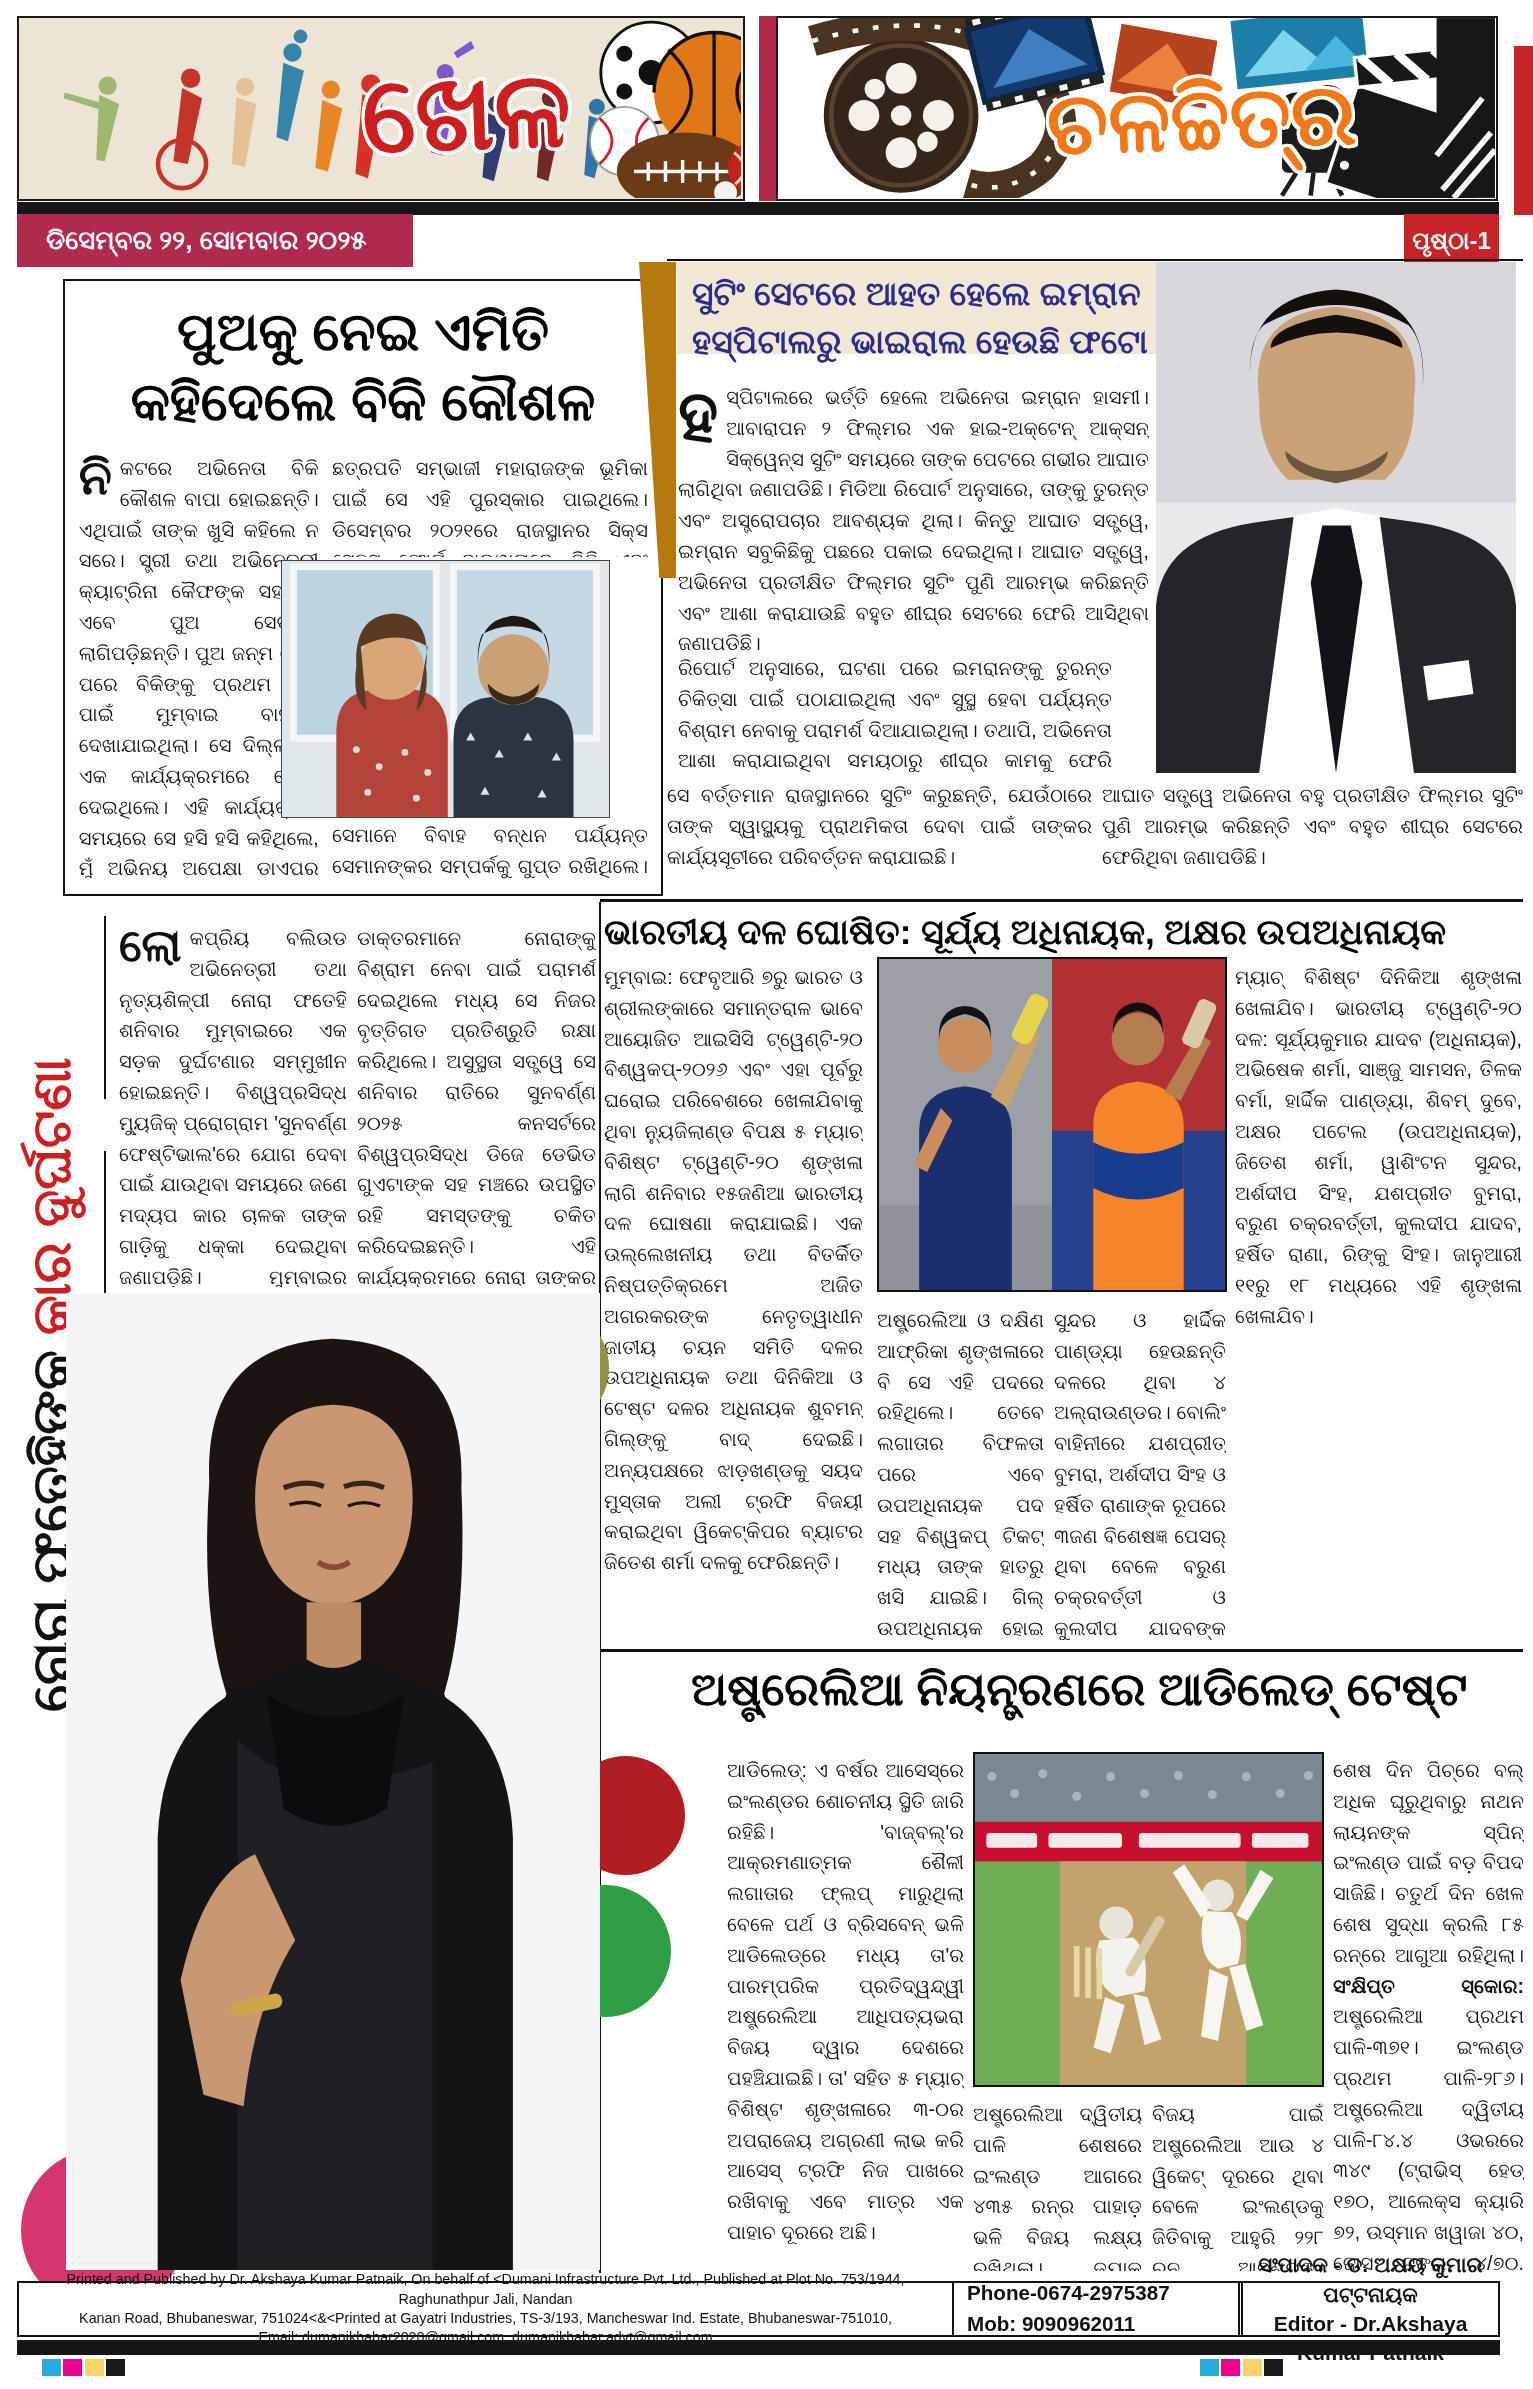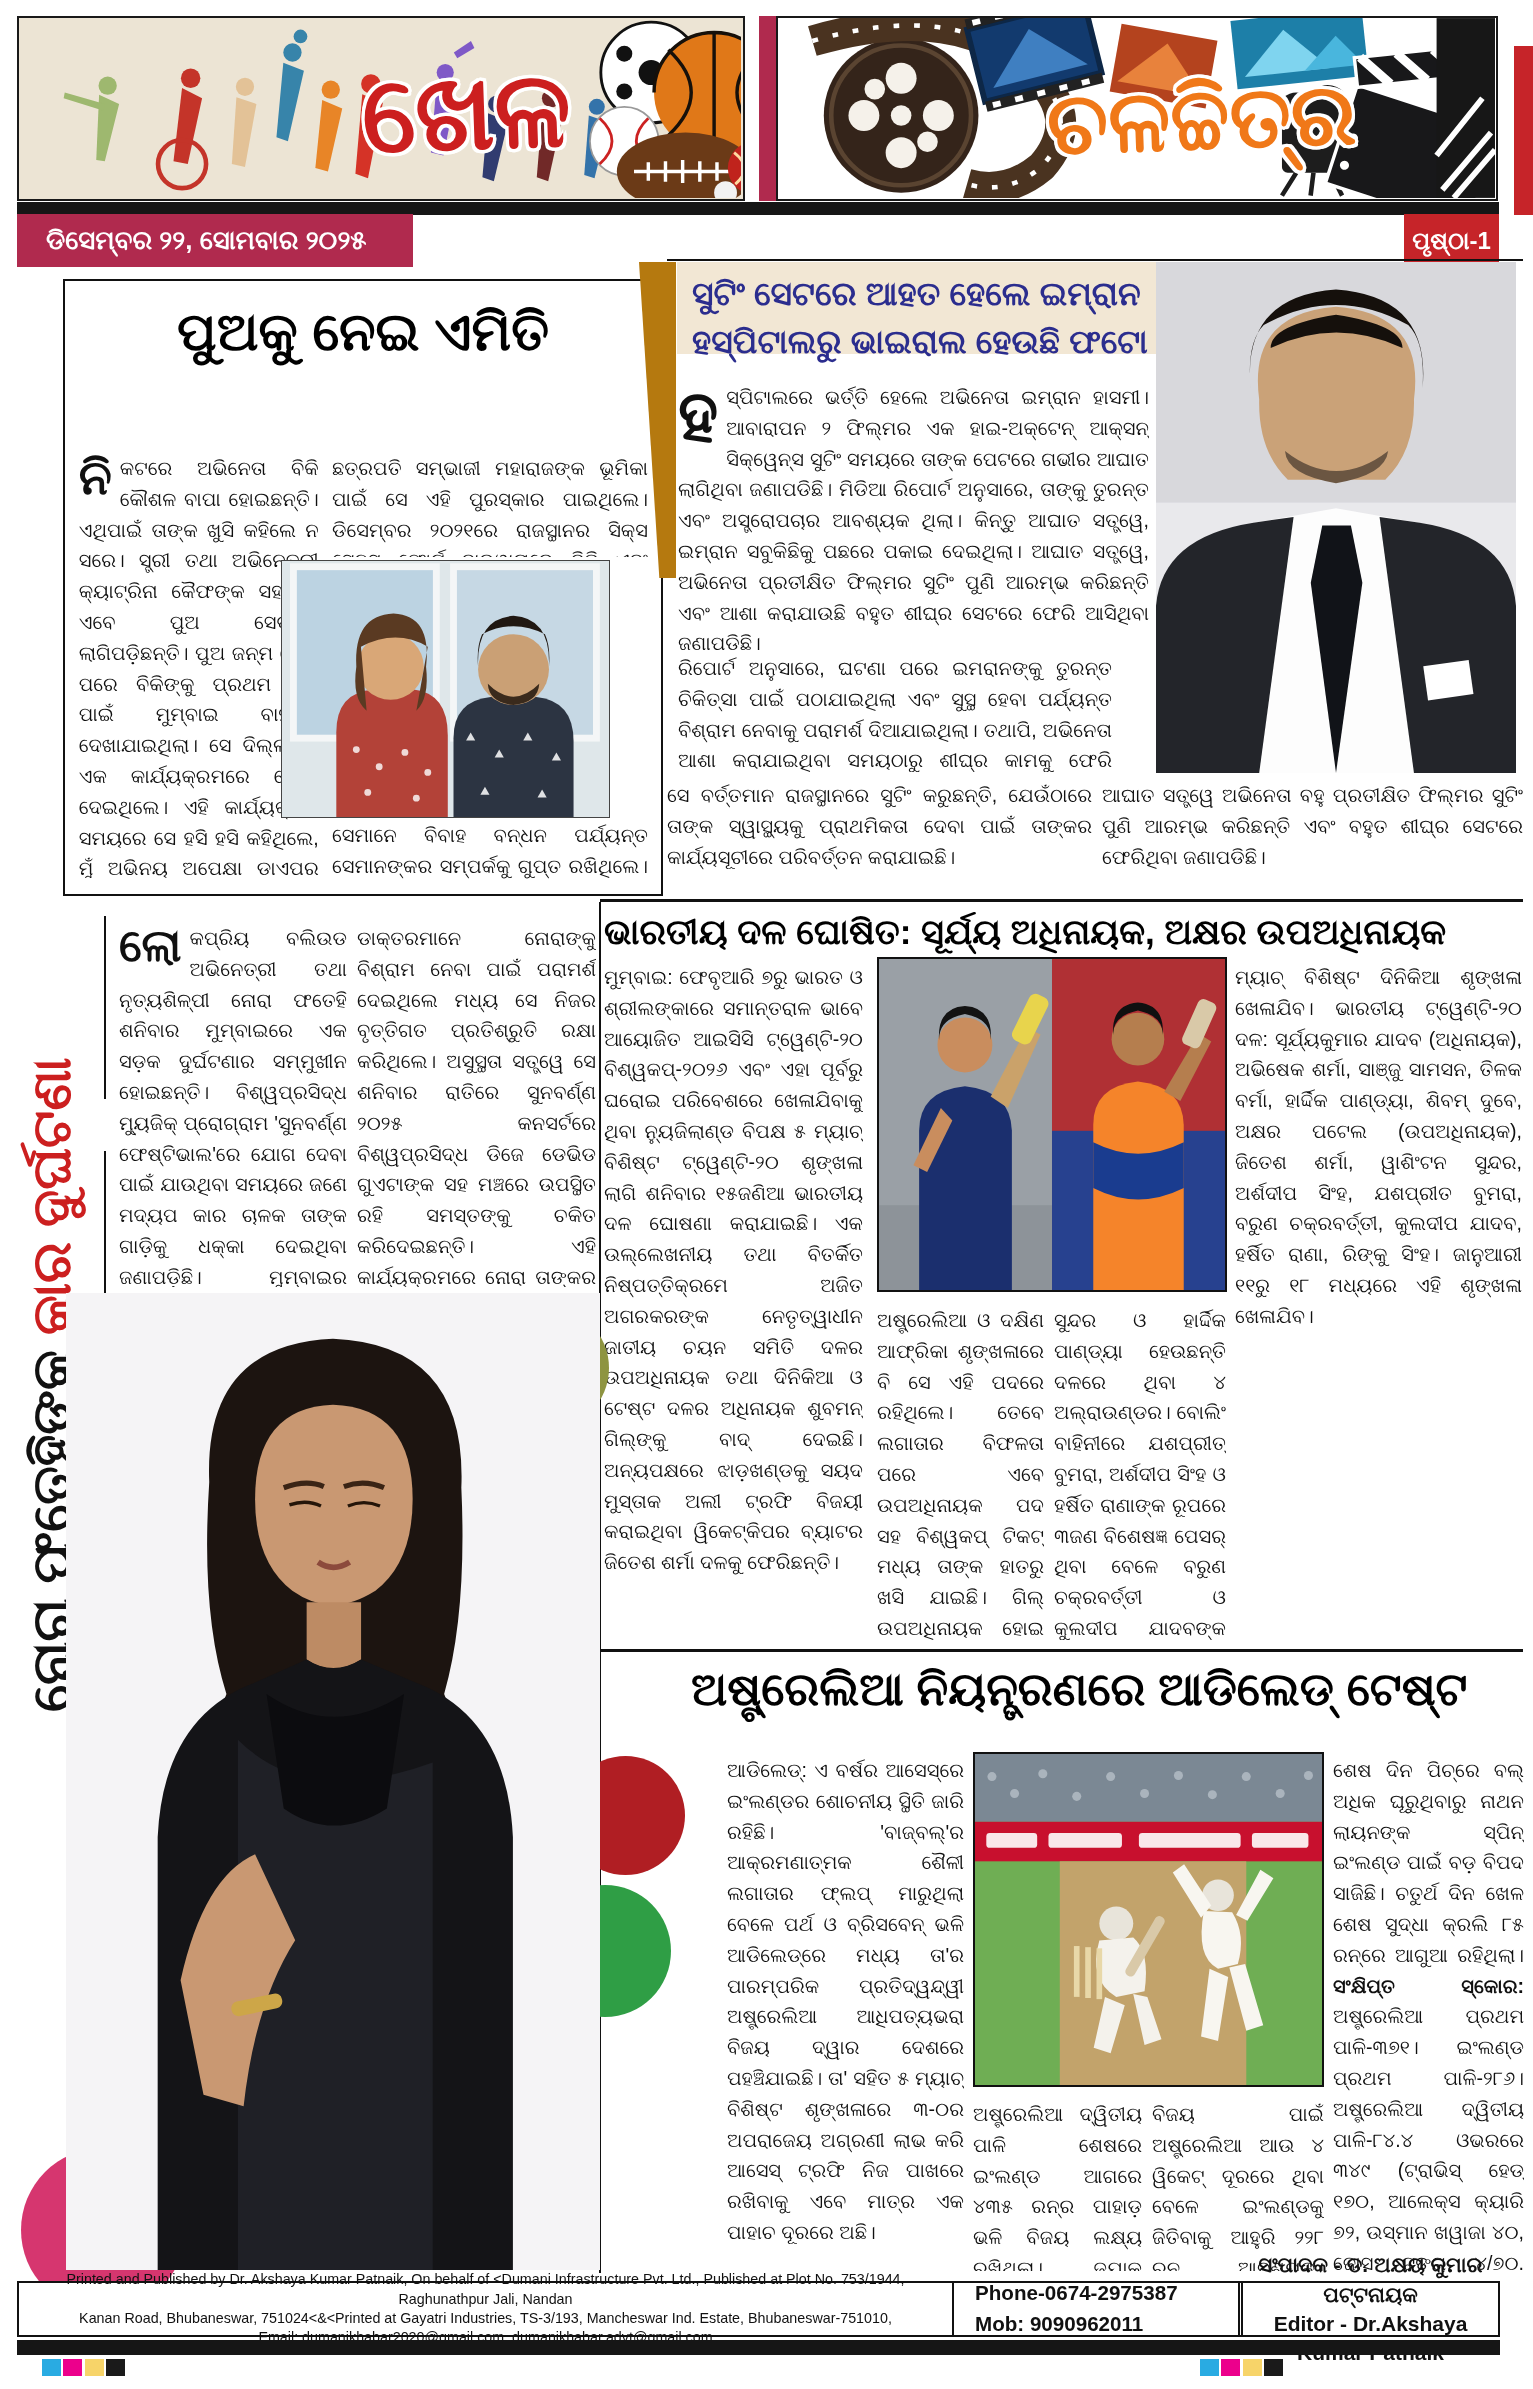--- a/index.html
+++ b/index.html
@@ -90,21 +90,21 @@
   #circle-red{left:566px;top:1756px;width:119px;height:119px;background:var(--circlered);}
   #circle-green-r{left:539px;top:1885px;width:132px;height:132px;background:var(--circlegreen);}
   #circle-green-l{left:90px;top:2033px;width:167px;height:167px;background:var(--circlegreen);}
   #circle-magenta{left:20.6px;top:2148px;width:164px;height:164px;background:var(--circlemagenta);}
   
   #footer-box{left:17px;top:2281px;width:1483px;height:56px;border:2.9px solid #111;box-sizing:border-box;
     background:#fff;display:flex;align-items:stretch;}
   #footer-imprint{width:933px;display:flex;flex-direction:column;justify-content:center;
     text-align:center;font-size:14.3px;line-height:1.35;padding:0 8px;box-sizing:border-box;}
   #footer-phone{width:291px;border-left:2.3px solid #111;border-right:5.7px double #111;
-    display:flex;flex-direction:column;justify-content:center;padding-left:21px;box-sizing:border-box;
+    display:flex;flex-direction:column;justify-content:center;padding-left:13px;box-sizing:border-box;
     font-size:20.6px;font-weight:bold;line-height:1.5;}
   #footer-editor{flex:1;display:flex;flex-direction:column;justify-content:center;text-align:center;
     font-size:21px;font-weight:bold;line-height:1.4;padding:0 5.7px;box-sizing:border-box;align-items:center;}
   #footer-black-strip{left:17px;top:2340px;width:1483px;height:15px;background:#161616;}
   .cmyk{display:flex;gap:2.3px;}
   #cmyk-right{left:1200px;top:2359px;}
   .cmyk div{width:19px;height:17px;}
   .sq-c{background:var(--cyan);} .sq-m{background:var(--magenta);}
   .sq-y{background:var(--yellow);} .sq-k{background:var(--black);}
 </style>
@@ -245,20 +245,21 @@
   <div class="abs" id="date-box">
       <span>ଡିସେମ୍ବର ୨୨, ସୋମବାର ୨୦୨୫</span>
     </div>
   <div class="abs" id="page-box">
       <span>ପୃଷ୍ଠା-1</span>
     </div>
 
   <div class="abs" id="vicky-box">
     <div id="vicky-headline">
       <div>ପୁଅକୁ ନେଇ ଏମିତି</div>
+      <div>କହିଦେଲେ ବିକି କୌଶଳ</div>
     </div>
     <div class="bodytext" id="vicky-col1">
       <span class="dropcap" style="font-size:48px;">ନି</span><span>କଟରେ ଅଭିନେତା ବିକି କୌଶଳ ବାପା ହୋଇଛନ୍ତି। ଏଥିପାଇଁ ତାଙ୍କ ଖୁସି କହିଲେ ନ ସରେ। ସ୍ତ୍ରୀ ତଥା ଅଭିନେତ୍ରୀ କ୍ୟାଟ୍ରିନା କୈଫଙ୍କ ସହ ସେ ଏବେ ପୁଅ ସେବାରେ ଲାଗିପଡ଼ିଛନ୍ତି। ପୁଅ ଜନ୍ମ ହେବା ପରେ ବିକିଙ୍କୁ ପ୍ରଥମ ଥର ପାଇଁ ମୁମ୍ବାଇ ବାହାରେ ଦେଖାଯାଇଥିଲା। ସେ ଦିଲ୍ଲୀରେ ଏକ କାର୍ଯ୍ୟକ୍ରମରେ ଯୋଗ ଦେଇଥିଲେ। ଏହି କାର୍ଯ୍ୟକ୍ରମ ସମୟରେ ସେ ହସି ହସି କହିଥିଲେ, ମୁଁ ଅଭିନୟ ଅପେକ୍ଷା ଡାଏପର ବଦଳାଇବାରେ ଅଧିକ ଭଲ। ଗତ ୨୦୨୪ ସମାରୋହରେ ବିକି କୌଶଳ ଶ୍ରେଷ୍ଠ ଅଭିନେତା ପୁରସ୍କାରରେ ସମ୍ମାନିତ ହୋଇଥିଲେ। 'ଛାବା' ଚଳଚ୍ଚିତ୍ରରେ</span>
     </div>
     <div class="bodytext" id="vicky-col2">ଛତ୍ରପତି ସମ୍ଭାଜୀ ମହାରାଜଙ୍କ ଭୂମିକା ପାଇଁ ସେ ଏହି ପୁରସ୍କାର ପାଇଥିଲେ। ଡିସେମ୍ବର ୨୦୨୧ରେ ରାଜସ୍ଥାନର ସିକ୍ସ ସେନ୍ସ ଫୋର୍ଟ ବାରୱାରାରେ ବିକି ଏବଂ କ୍ୟାଟ୍ରିନାଙ୍କର ଗ୍ରାଣ୍ଡ ବିବାହ ହୋଇଥିଲା।</div>
     <div class="bodytext" id="vicky-col3">ସେମାନେ ବିବାହ ବନ୍ଧନ ପର୍ଯ୍ୟନ୍ତ ସେମାନଙ୍କର ସମ୍ପର୍କକୁ ଗୁପ୍ତ ରଖିଥିଲେ। ଚାରି ବର୍ଷ ପରେ ଏହି ଦମ୍ପତି ମା'ବାପା ହୋଇଛନ୍ତି।</div>
     <svg id="couple-photo" viewBox="0 0 572 448" preserveAspectRatio="none">
       <rect width="572" height="448" fill="#dfe7ea"></rect>
       <rect x="20" y="10" width="250" height="300" fill="#bcd3e2" stroke="#f4f6f7" stroke-width="12"></rect>
       <rect x="300" y="10" width="250" height="300" fill="#c6d8e4" stroke="#f4f6f7" stroke-width="12"></rect>

